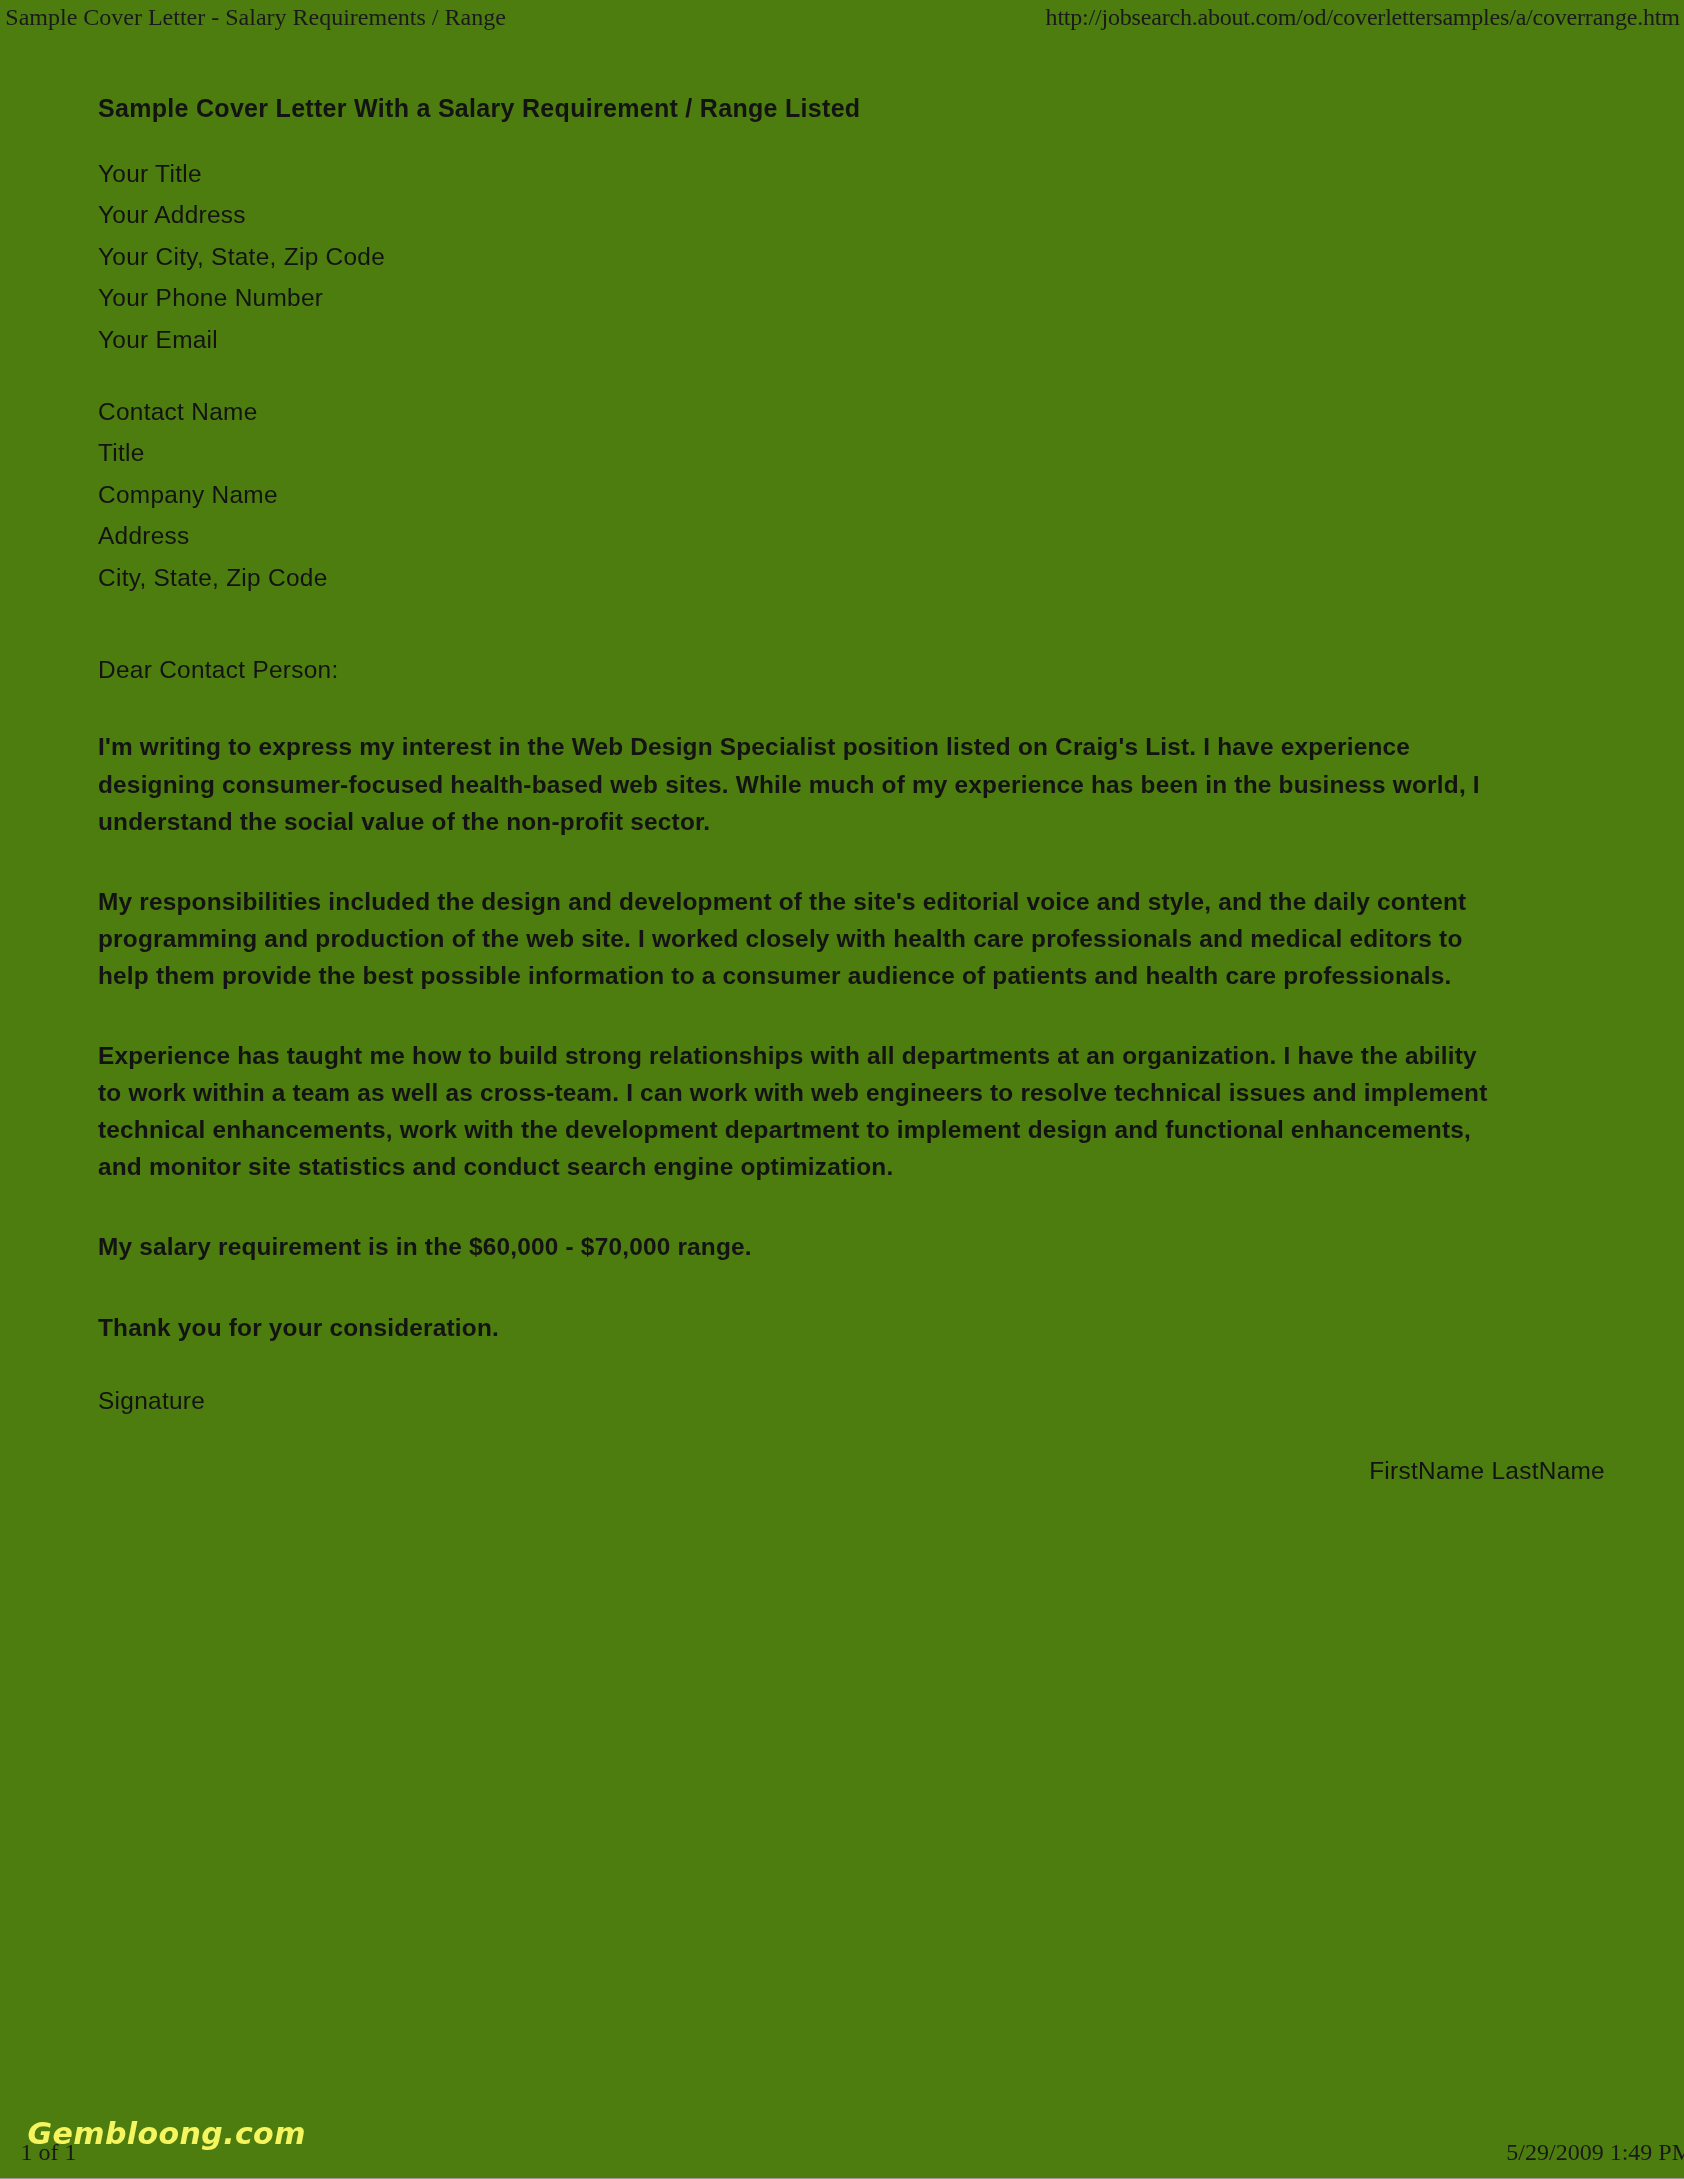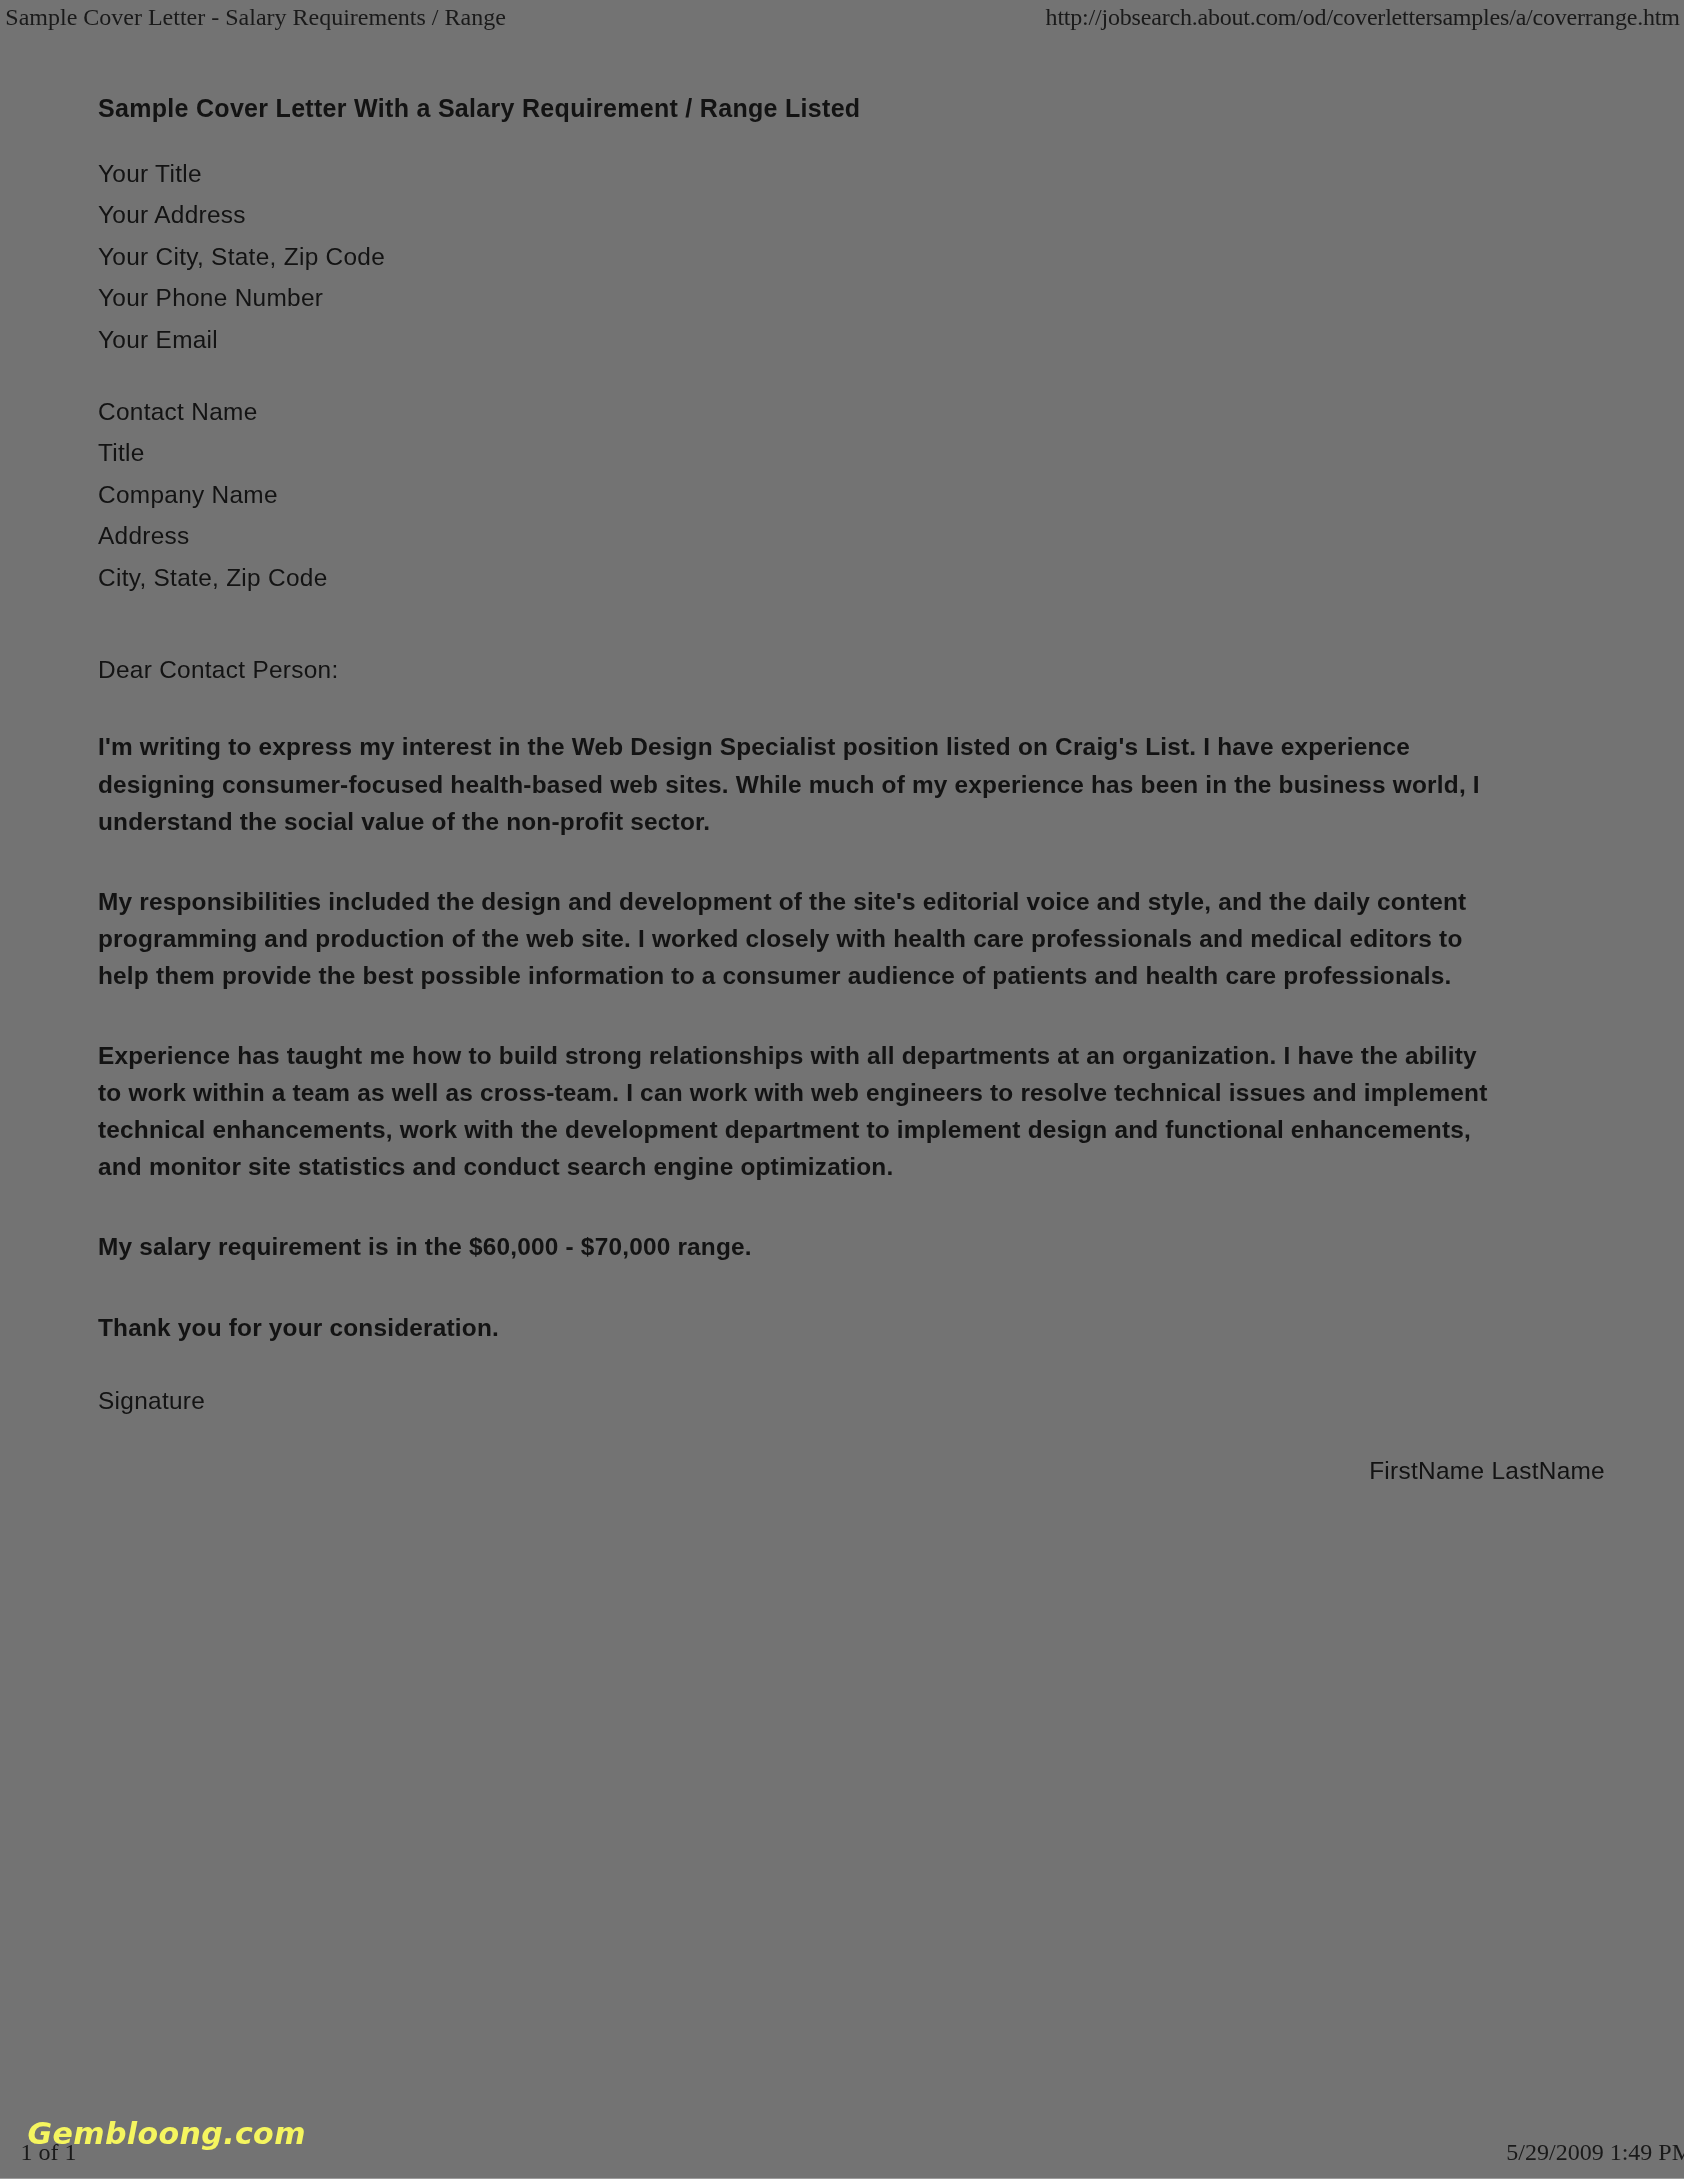--- a/index.html
+++ b/index.html
@@ -6,21 +6,21 @@
   html, body {
     margin: 0;
     padding: 0;
     background: #ffffff;
   }
 
   .page {
     position: relative;
     width: 1685px;
     height: 2179px;
-    background: #737373;
+    background: #4d7c0f;
     box-sizing: border-box;
     border-right: 1.8px solid #9b9b9b;
     border-bottom: 1.8px solid #9b9b9b;
     overflow: hidden;
     font-family: "Liberation Sans", sans-serif;
   }
 
   
   .print-header {
     position: absolute;

